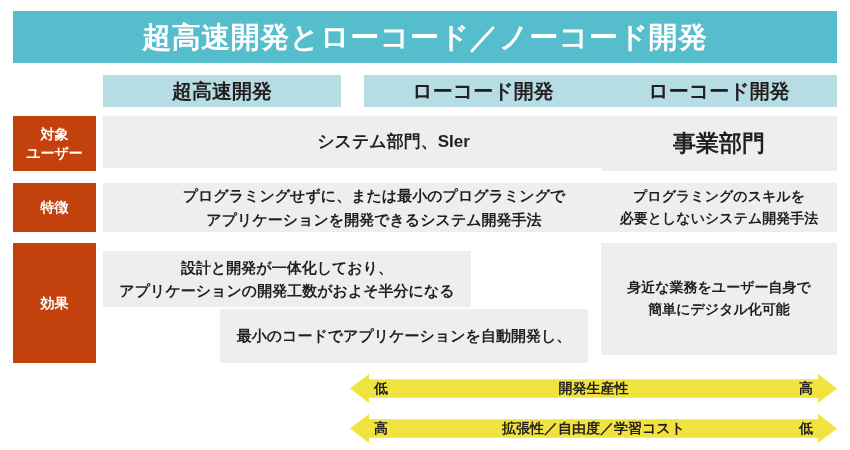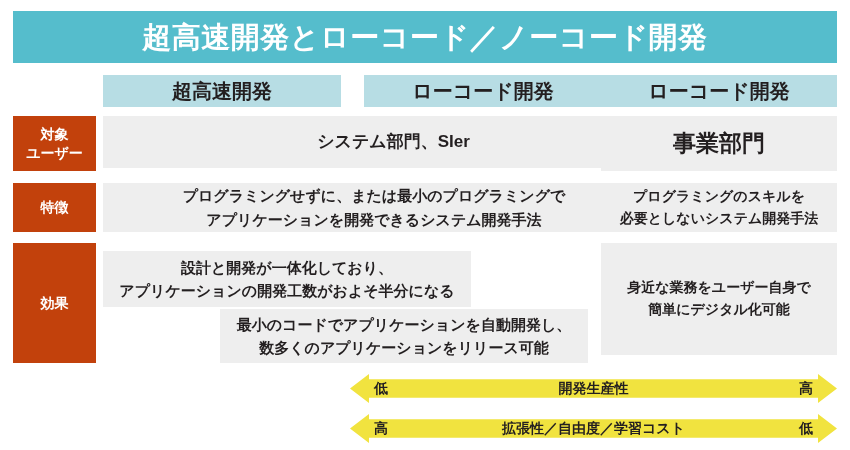--- a/index.html
+++ b/index.html
@@ -196,21 +196,20 @@
 
   <div class="cell r3-a">
     <span>
       <span>設計と開発が一体化しており、</span><br>
       <span>アプリケーションの開発工数がおよそ半分になる</span>
     </span>
   </div>
   <div class="cell r3-b">
     <span>
       <span>最小のコードでアプリケーションを自動開発し、</span><br>
-      <span>数多くのアプリケーションをリリース可能</span>
     </span>
   </div>
   <div class="cell r3-right">
     <span>
       <span>身近な業務をユーザー自身で</span><br>
       <span>簡単にデジタル化可能</span>
     </span>
   </div>
 
   <div class="arrow-wrap a1">

